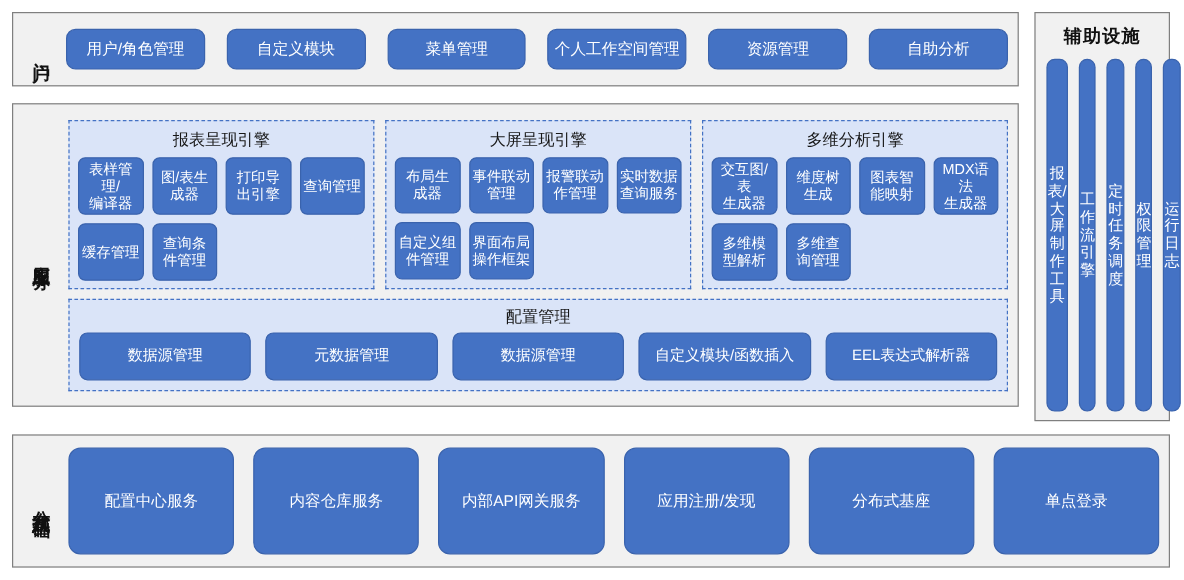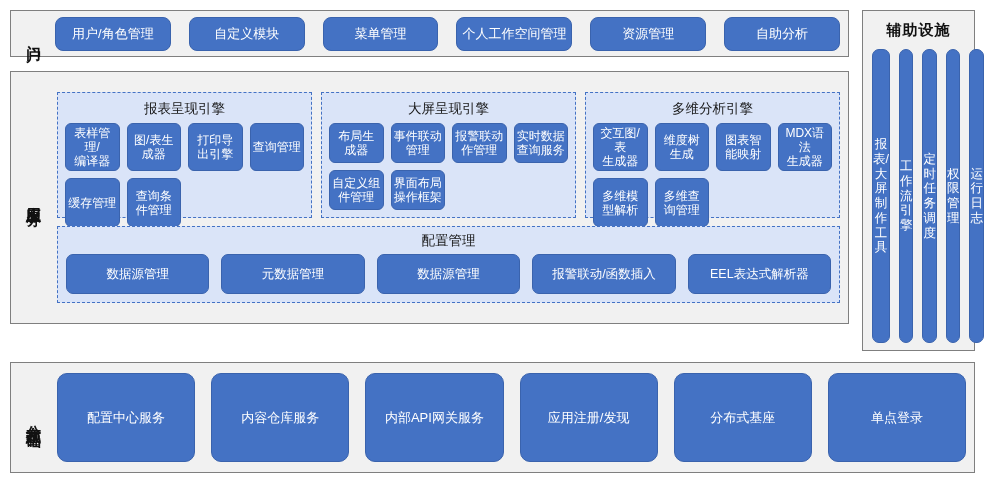--- a/index.html
+++ b/index.html
@@ -81,21 +81,21 @@
     display: flex;
     align-items: center;
     justify-content: center;
     text-align: center;
     box-sizing: border-box;
     line-height: 1.18;
     white-space: pre-line;
   }
 
   
-  #portal-panel { height: 47px; }
+  #portal-panel { height: 62px; }
   #portal-panel .panel-body {
     gap: 18px;
     padding-right: 8px;
   }
   .portal-btn {
     flex: 1 1 0;
     height: 34px;
     font-size: 13px;
     border-radius: 8px;
   }
@@ -110,21 +110,21 @@
     align-items: stretch;
     justify-content: center;
     padding: 7px 8px 7px 2px;
     gap: 8px;
   }
 
   .engines-row {
     display: flex;
     flex-direction: row;
     gap: 9px;
-    height: 126px;
+    height: 141px;
   }
 
   .engine-box {
     flex: 1 1 0;
     background: #dae4f8;
     border: 1px dashed #4472c4;
     box-sizing: border-box;
     display: flex;
     flex-direction: column;
     padding: 4px 7px 7px 7px;
@@ -304,21 +304,21 @@
             </div>
 
           </div>
 
           <div class="config-box">
             <div class="config-title">配置管理</div>
             <div class="config-row">
               <div class="btn">数据源管理</div>
               <div class="btn">元数据管理</div>
               <div class="btn">数据源管理</div>
-              <div class="btn">报警联动/函数插入</div>
+              <div class="btn">自定义模块/函数插入</div>
               <div class="btn">EEL表达式解析器</div>
             </div>
           </div>
 
         </div>
       </div>
 
     </div>
 
     <div class="panel" id="aux-panel">

